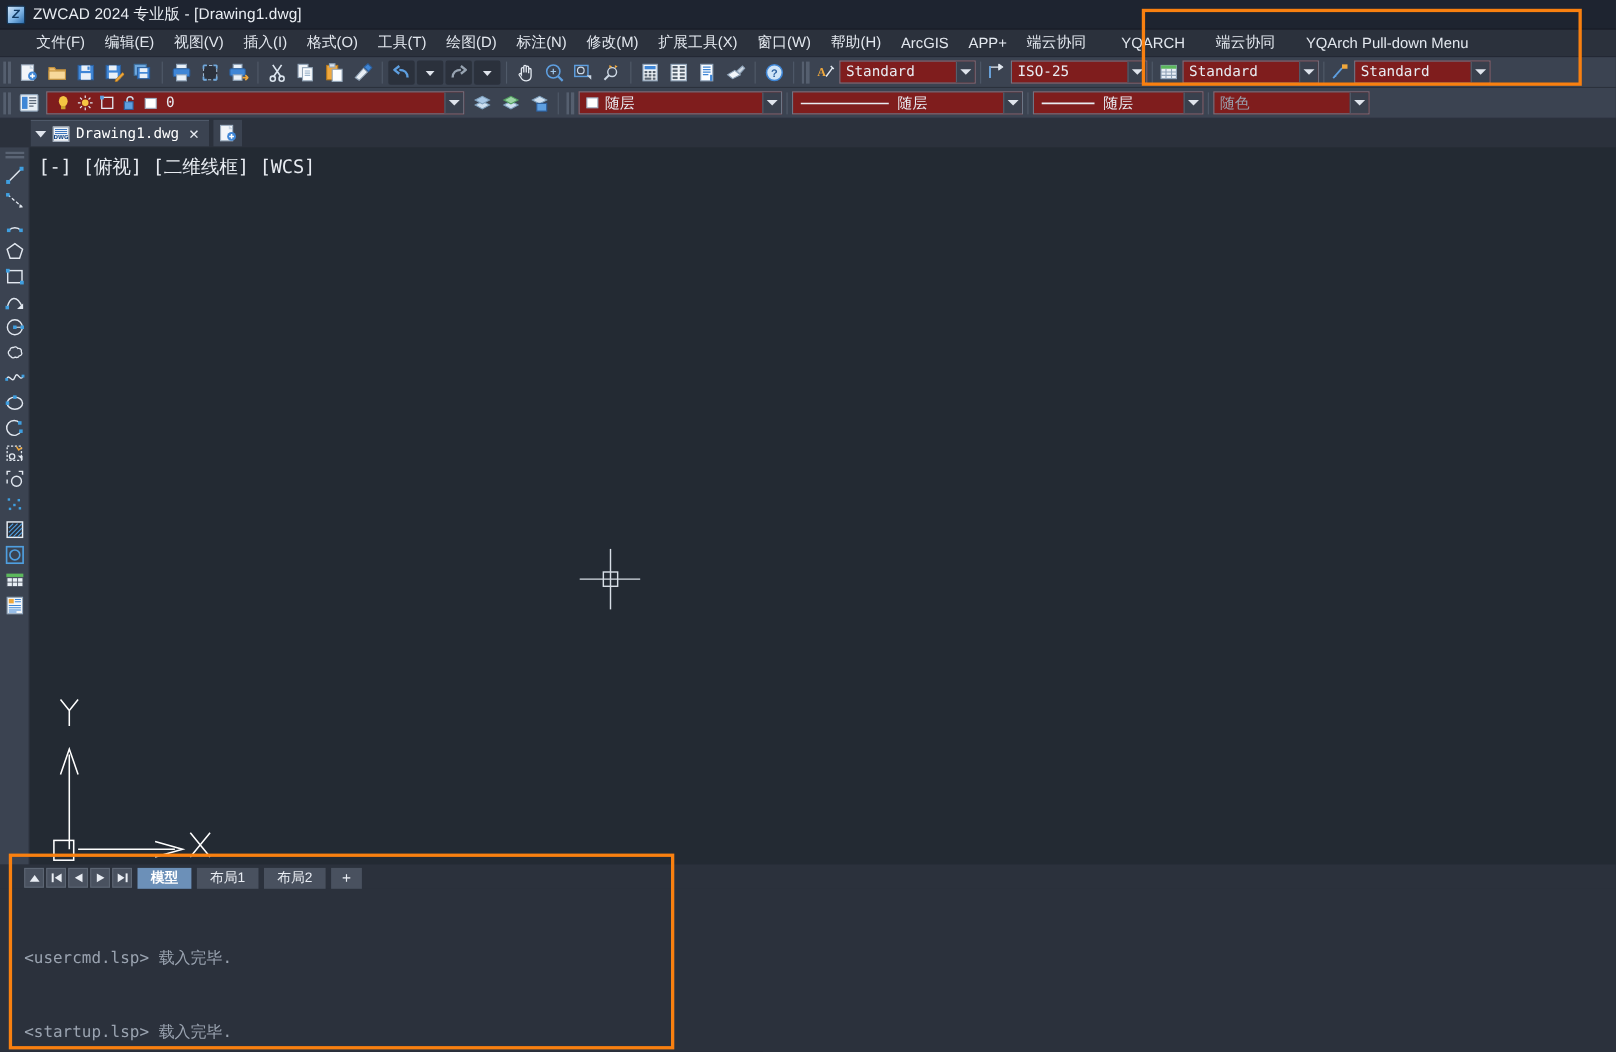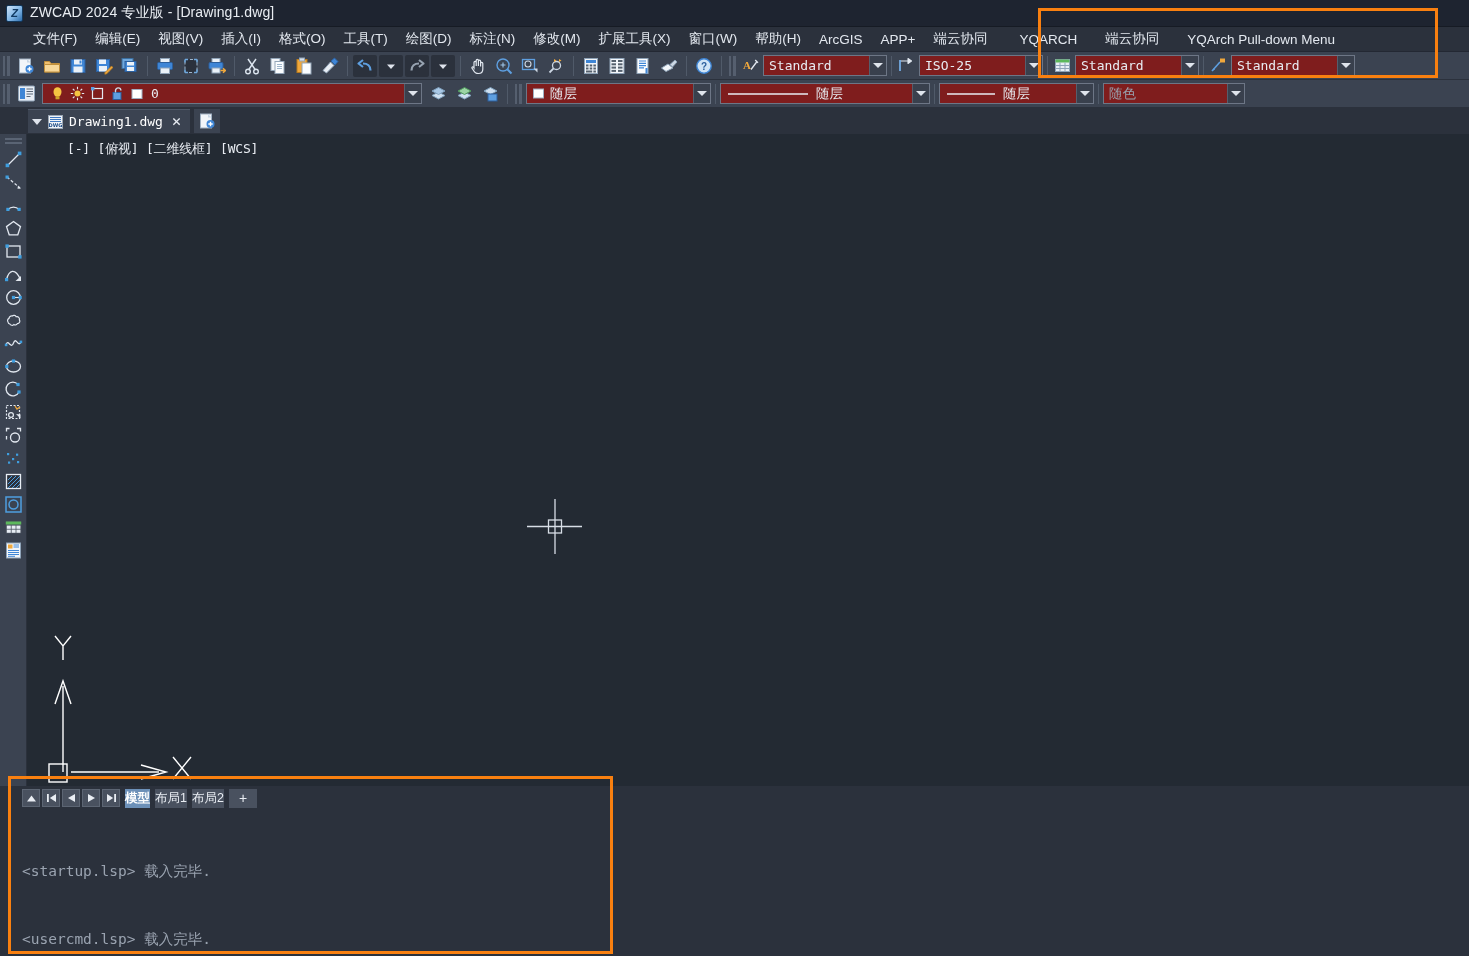--- a/index.html
+++ b/index.html
@@ -115,39 +115,39 @@
   .leftbar .grip-h{
     width:17px;height:6px;margin-bottom:3px;
     background:linear-gradient(to bottom,#5a6474 0 2px,transparent 2px 4px,#5a6474 4px 6px);
   }
   .lb-btn{ width:25px;height:22px;display:flex;align-items:center;justify-content:center;border-radius:2px;cursor:default;}
 
   .canvas{
     flex:1; background:#232a33; position:relative; overflow:hidden;
   }
   .viewlabel{
-    position:absolute; left:8px; top:6px; color:#e8ecf2; font-size:13px;
-    font-family:"DejaVu Sans Mono", monospace; letter-spacing:-0.2px;margin-left:32px;
+    position:absolute; left:8px; top:6px; color:#e8ecf2; font-size:17px;
+    font-family:"DejaVu Sans Mono", monospace; letter-spacing:-0.2px;
   }
   .crosshair{ position:absolute; left:0; top:0; }
 
   .ucs{ position:absolute; left:14px; bottom:-10px; }
 
   
   .cmdarea{ position:absolute; left:0; right:0; bottom:0; height:170px; background:#2b313c; }
   .layoutbar{
     height:22px; background:#2b313c; display:flex; align-items:center; gap:2px;
     padding-left:22px; padding-top:2px;
   }
   .nav-btn{
     width:18px;height:18px;background:#49515f;border:1px solid #5c6573;
     display:flex;align-items:center;justify-content:center;cursor:default;
   }
   .lay-tab{
-    height:19px; padding:0 0; display:flex;align-items:center;
+    height:19px; padding:0 12px; display:flex;align-items:center;
     background:#49515f; color:#e9edf3; font-size:12.5px; margin-left:3px; cursor:default;
   }
   .lay-tab.sel{ background:#6c90b8; color:#ffffff; font-weight:bold;}
   .lay-tab.plus{ padding:0 10px; font-size:14px; }
 
   .console{
     position:absolute; left:0; right:0; top:24px; bottom:0;
     background:#2b313c; padding:4px 0 0 22px;
     font-family:"DejaVu Sans Mono", monospace; font-size:14.5px; color:#9aa3b0;
     line-height:22.8px; white-space:pre;
@@ -819,22 +819,22 @@
       <div class="lay-tab sel">模型</div>
       <div class="lay-tab">布局1</div>
       <div class="lay-tab">布局2</div>
       <div class="lay-tab plus">+</div>
     </div>
 
     <div class="collapse-arrow">«</div>
     <div class="cmd-scroll"></div>
 
     <div class="console">
+      <div class="ln">&lt;usercmd.lsp&gt; 载入完毕.</div>
       <div class="ln">&lt;startup.lsp&gt; 载入完毕.</div>
-      <div class="ln">&lt;usercmd.lsp&gt; 载入完毕.</div>
       
       
       
       
     </div>
   </div>
 
   <div class="hl" id="hl0" style="left: 1038px; top: 8px; width: 400px; height: 70px; border-color: rgb(249, 128, 16);"></div>
   <div class="hl" id="hl1" style="left: 8px; top: 776px; width: 605px; height: 178px; border-color: rgb(249, 128, 16);"></div>
 

